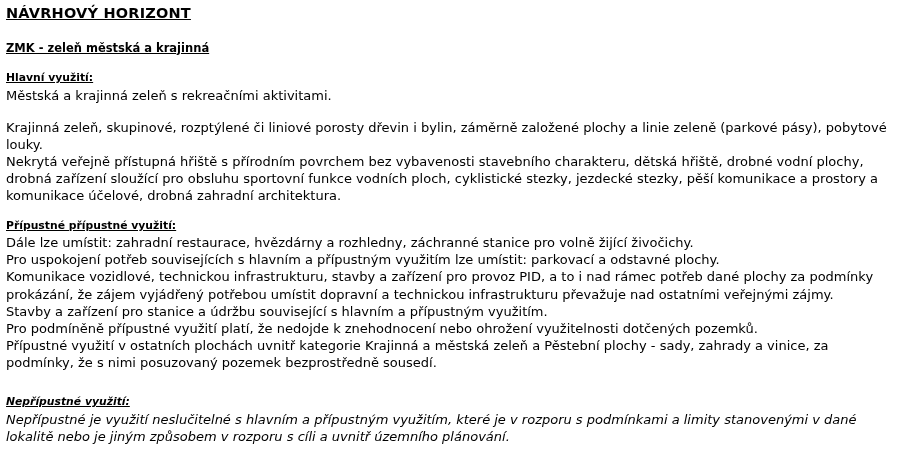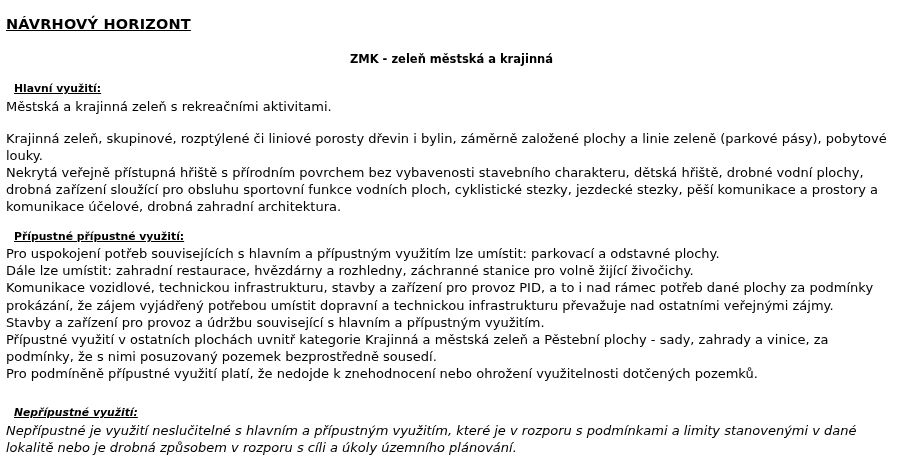--- a/index.html
+++ b/index.html
@@ -12,46 +12,46 @@
     height: 455px;
     overflow: hidden;
     font-family: "DejaVu Sans", sans-serif;
     color: #000000;
   }
   .page {
     position: relative;
     width: 903px;
     height: 455px;
     box-sizing: border-box;
-    padding: 13px 6px 0 6px;
+    padding: 2px 6px 0 6px;
   }
   .doc-title {
     font-size: 14.5px;
     font-weight: bold;
     text-decoration: underline;
     letter-spacing: 0.2px;
     margin: 3px 0 0 0;
     line-height: 1.2;
   }
   .doc-subtitle {
     font-size: 11.5px;
     font-weight: bold;
+    text-decoration: underline;
     margin: 20px 0 0 0;
     line-height: 1.2;
-    text-align: center;
   }
   .section {
     margin-top: 15px;
   }
   .section-heading {
     font-size: 10.8px;
     font-weight: bold;
     text-decoration: underline;
     line-height: 1.25;
-    margin: 0 0 2px 8px;
+    margin: 0 0 2px 0;
   }
   .section-body p {
     font-size: 13px;
     line-height: 1.32;
     margin: 0;
     white-space: normal;
   }
   .section.tight {
     margin-top: 14px;
   }
@@ -79,29 +79,29 @@
   <div class="section">
     <div class="section-body">
       <p>Krajinná zeleň, skupinové, rozptýlené či liniové porosty dřevin i bylin, záměrně založené plochy a linie zeleně (parkové pásy), pobytové louky.</p>
       <p>Nekrytá veřejně přístupná hřiště s přírodním povrchem bez vybavenosti stavebního charakteru, dětská hřiště, drobné vodní plochy, drobná zařízení sloužící pro obsluhu sportovní funkce vodních ploch, cyklistické stezky, jezdecké stezky, pěší komunikace a prostory a komunikace účelové, drobná zahradní architektura.</p>
     </div>
   </div>
 
   <div class="section tight">
     <div class="section-heading">Přípustné přípustné využití:</div>
     <div class="section-body">
+      <p>Dále lze umístit: zahradní restaurace, hvězdárny a rozhledny, záchranné stanice pro volně žijící živočichy.</p>
       <p>Pro uspokojení potřeb souvisejících s hlavním a přípustným využitím lze umístit: parkovací a odstavné plochy.</p>
-      <p>Dále lze umístit: zahradní restaurace, hvězdárny a rozhledny, záchranné stanice pro volně žijící živočichy.</p>
       <p>Komunikace vozidlové, technickou infrastrukturu, stavby a zařízení pro provoz PID, a to i nad rámec potřeb dané plochy za podmínky prokázání, že zájem vyjádřený potřebou umístit dopravní a technickou infrastrukturu převažuje nad ostatními veřejnými zájmy.</p>
-      <p>Stavby a zařízení pro provoz a údržbu související s hlavním a přípustným využitím.</p>
+      <p>Stavby a zařízení pro stanice a údržbu související s hlavním a přípustným využitím.</p>
+      <p>Pro podmíněně přípustné využití platí, že nedojde k znehodnocení nebo ohrožení využitelnosti dotčených pozemků.</p>
       <p>Přípustné využití v ostatních plochách uvnitř kategorie Krajinná a městská zeleň a Pěstební plochy - sady, zahrady a vinice, za podmínky, že s nimi posuzovaný pozemek bezprostředně sousedí.</p>
-      <p>Pro podmíněně přípustné využití platí, že nedojde k znehodnocení nebo ohrožení využitelnosti dotčených pozemků.</p>
     </div>
   </div>
 
   <div class="section gap-large">
     <div class="section-heading">Nepřípustné využití:</div>
     <div class="section-body">
-      <p>Nepřípustné je využití neslučitelné s hlavním a přípustným využitím, které je v rozporu s podmínkami a limity stanovenými v dané lokalitě nebo je drobná způsobem v rozporu s cíli a úkoly územního plánování.</p>
+      <p>Nepřípustné je využití neslučitelné s hlavním a přípustným využitím, které je v rozporu s podmínkami a limity stanovenými v dané lokalitě nebo je jiným způsobem v rozporu s cíli a uvnitř územního plánování.</p>
     </div>
   </div>
 
 </div>
 
 </body></html>

